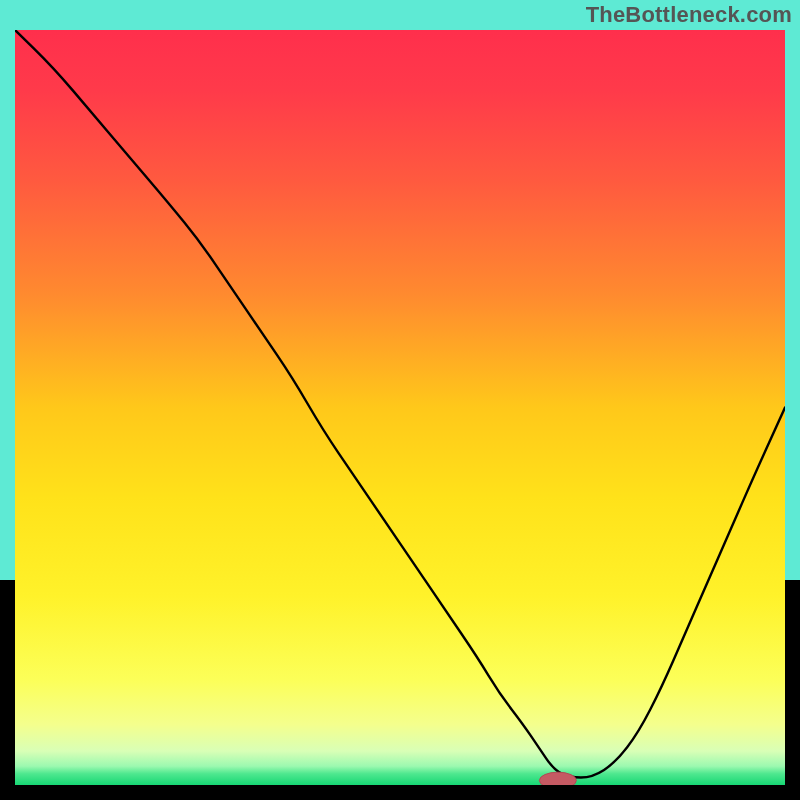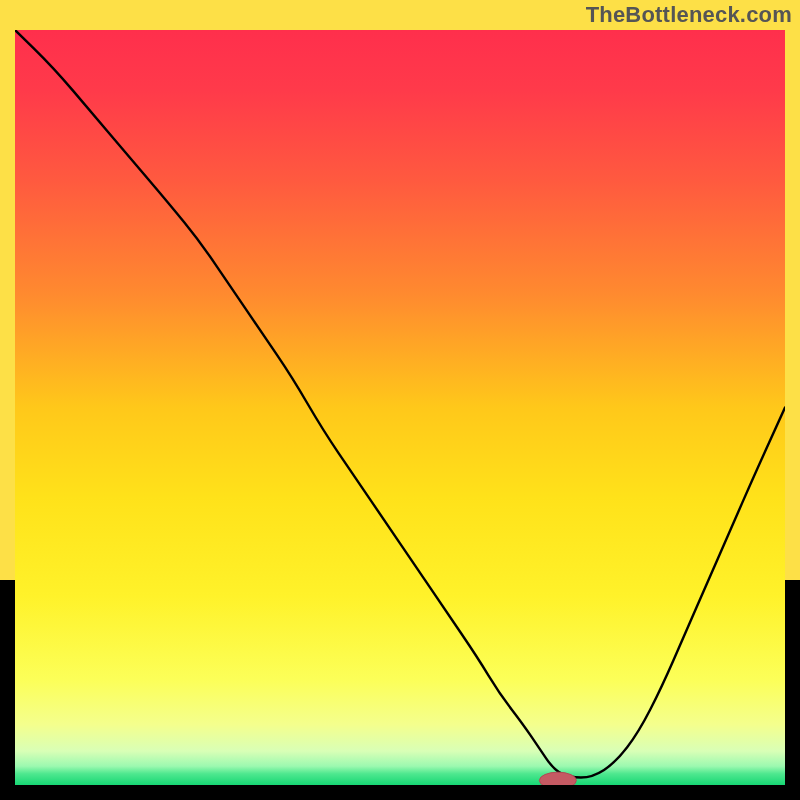--- a/index.html
+++ b/index.html
@@ -8,21 +8,21 @@
     width: 800px;
     height: 800px;
     overflow: hidden;
     background: #000;
     font-family: Arial, Helvetica, sans-serif;
   }
   .frame {
     position: relative;
     width: 800px;
     height: 580px;
-    background: #fde047;
+    background: #5eead4;
   }
   .watermark {
     position: absolute;
     top: 2px;
     right: 8px;
     color: #555;
     font-size: 22px;
     font-weight: 600;
     letter-spacing: 0.2px;
     z-index: 10;

